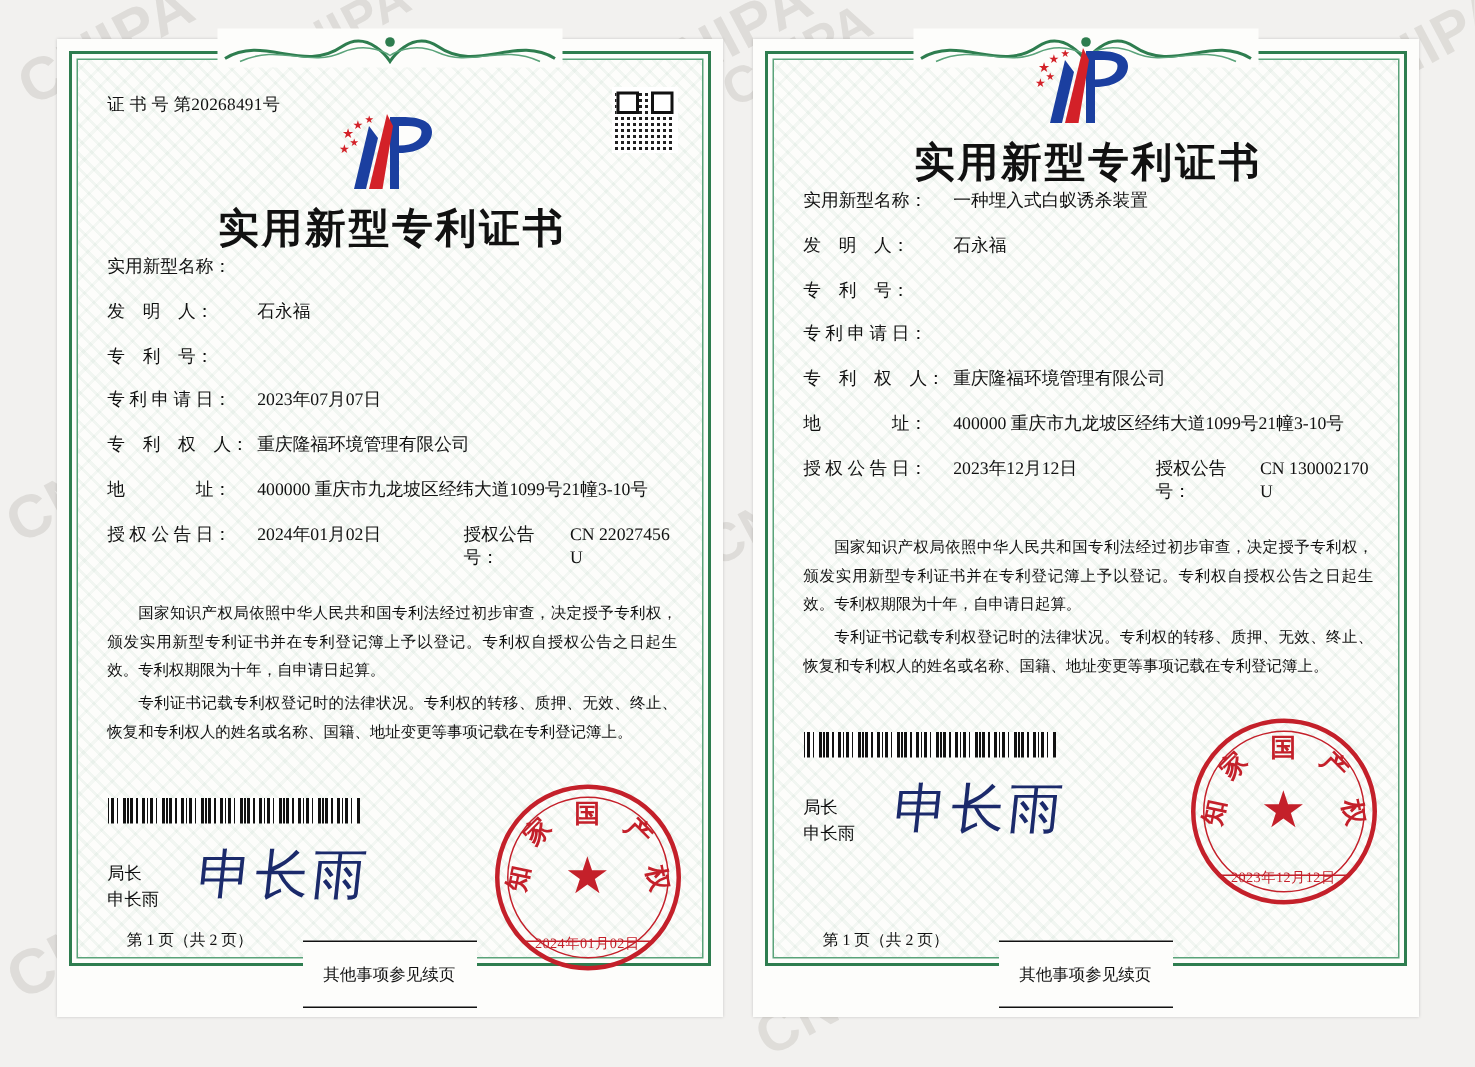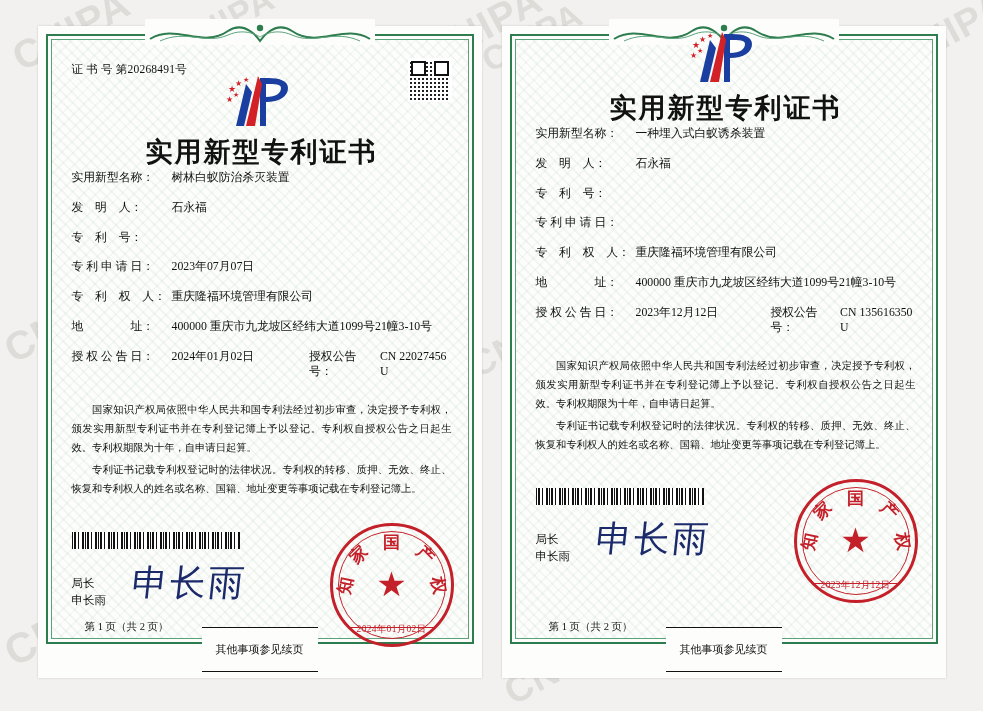--- a/index.html
+++ b/index.html
@@ -232,21 +232,20 @@
             <text x="31" y="25" font-size="7">★</text>
           </g>
         </svg>
       </div>
 
       <div class="title">实用新型专利证书</div>
 
       <div class="fields">
         <div class="field">
           <div class="fl" style="width:100px;flex:0 0 100px;display:block;">实用新型名称：</div>
-          <div class="fv">树林白蚁防治杀灭装置</div>
         </div>
         <div class="field">
           <div class="fl" style="width:100px;flex:0 0 100px;display:block;">发　明　人：</div>
           <div class="fv">石永福</div>
         </div>
         <div class="field">
           <div class="fl" style="width:100px;flex:0 0 100px;display:block;">专　利　号：</div>
         </div>
         <div class="field">
           <div class="fl" style="width:100px;flex:0 0 100px;display:block;">专 利 申 请 日：</div>
@@ -355,21 +354,21 @@
         </div>
         <div class="field">
           <div class="fl" style="width:100px;flex:0 0 100px;display:block;">地　　　　址：</div>
           <div class="fv">400000 重庆市九龙坡区经纬大道1099号21幢3-10号</div>
         </div>
         <div class="field dual">
           <div class="fl" style="width:100px;flex:0 0 100px;display:block;">授 权 公 告 日：</div>
           <div class="fv">
             <span class="a">2023年12月12日</span>
             <span class="b-label">授权公告号：</span>
-            <span>CN 135616350 U</span>
+            <span>CN 130002170 U</span>
           </div>
         </div>
       </div>
 
       <div class="para">国家知识产权局依照中华人民共和国专利法经过初步审查，决定授予专利权，颁发实用新型专利证书并在专利登记簿上予以登记。专利权自授权公告之日起生效。专利权期限为十年，自申请日起算。</div>
       <div class="para second">专利证书记载专利权登记时的法律状况。专利权的转移、质押、无效、终止、恢复和专利权人的姓名或名称、国籍、地址变更等事项记载在专利登记簿上。</div>
 
       <div class="barcode"></div>
 
       <div class="sign-block">

